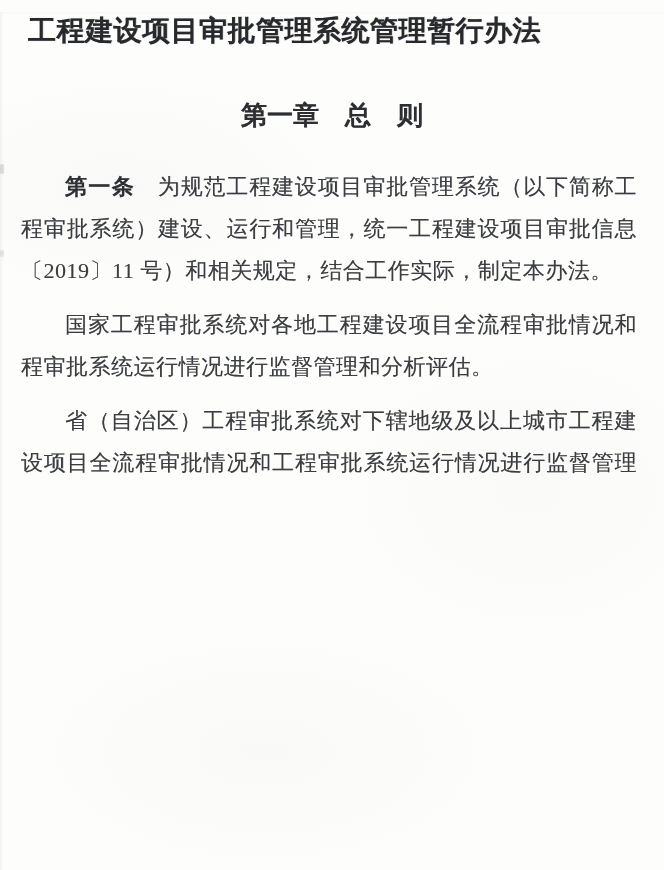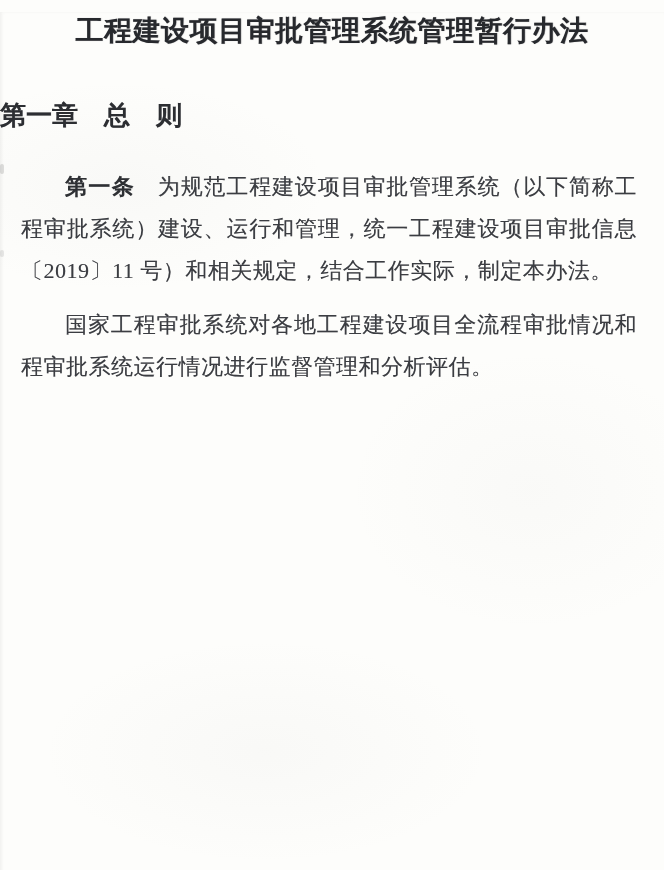--- a/index.html
+++ b/index.html
@@ -18,31 +18,31 @@
       radial-gradient(ellipse 260px 200px at 80% 55%, rgba(170,170,168,0.045), transparent 70%),
       radial-gradient(ellipse 320px 160px at 40% 85%, rgba(170,170,168,0.05), transparent 70%),
       #fdfdfb;
     box-shadow: inset 2px 0 3px rgba(120,120,120,0.08);
   }
   .doc-title {
     margin: 12px 28px 0 28px;
     font-size: 28px;
     line-height: 38px;
     font-weight: 700;
-    text-align: center;
+    text-align: left;
     color: #27292d;
     letter-spacing: 0.5px;
     text-shadow: 0.4px 0.4px 0.7px rgba(60,60,65,0.55);
   }
   .chapter-heading {
     margin: 48px 0 0 0;
     font-size: 26px;
     line-height: 36px;
     font-weight: 700;
-    text-align: left;
+    text-align: center;
     color: #2c2e32;
     text-shadow: 0.3px 0.3px 0.6px rgba(60,60,65,0.5);
   }
   .doc-body {
     margin: 32px 15px 0 9px;
     font-size: 22px;
     color: #3b3d42;
     text-shadow: 0.3px 0.3px 0.6px rgba(70,70,75,0.45);
   }
   .para { margin: 12px; }
@@ -88,14 +88,18 @@
         <div class="line first full"><b>第一条</b>　为规范工程建设项目审批管理系统（以下简称工</div>
         <div class="line full">程审批系统）建设、运行和管理，统一工程建设项目审批信息</div>
         <div class="line">〔2019〕11 号）和相关规定，结合工作实际，制定本办法。</div>
       </div>
       <div class="para">
       </div>
       <div class="para">
         <div class="line first full">国家工程审批系统对各地工程建设项目全流程审批情况和工</div>
         <div class="line">程审批系统运行情况进行监督管理和分析评估。</div>
       </div>
+      <div class="para">
+        <div class="line first full">省（自治区）工程审批系统对下辖地级及以上城市工程建</div>
+        <div class="line full">设项目全流程审批情况和工程审批系统运行情况进行监督管理和</div>
+      </div>
     </div>
 </div>
 
 </body></html>

